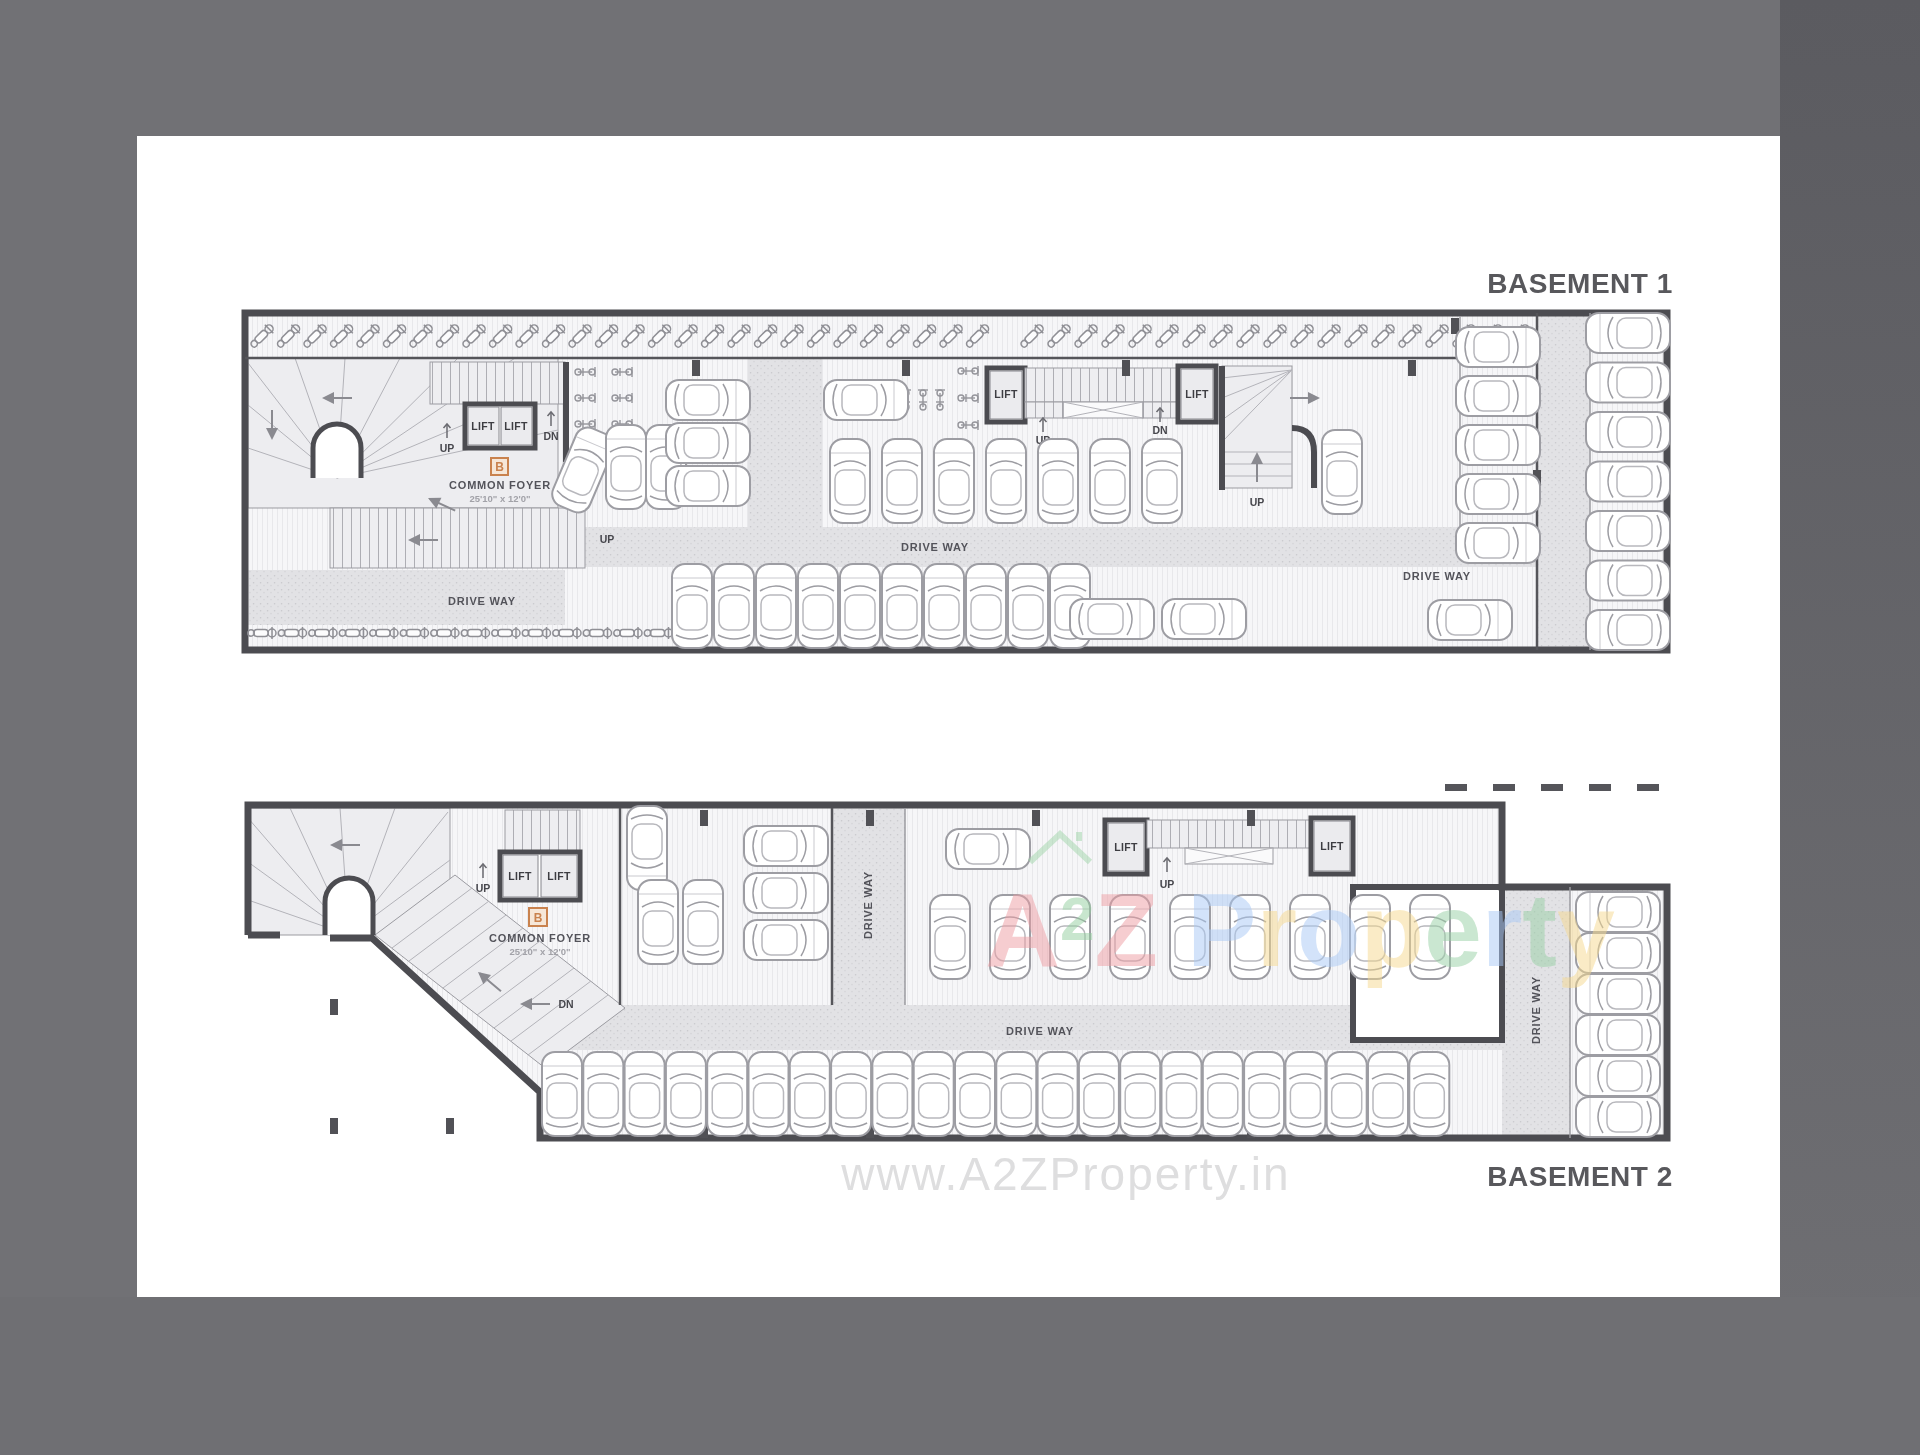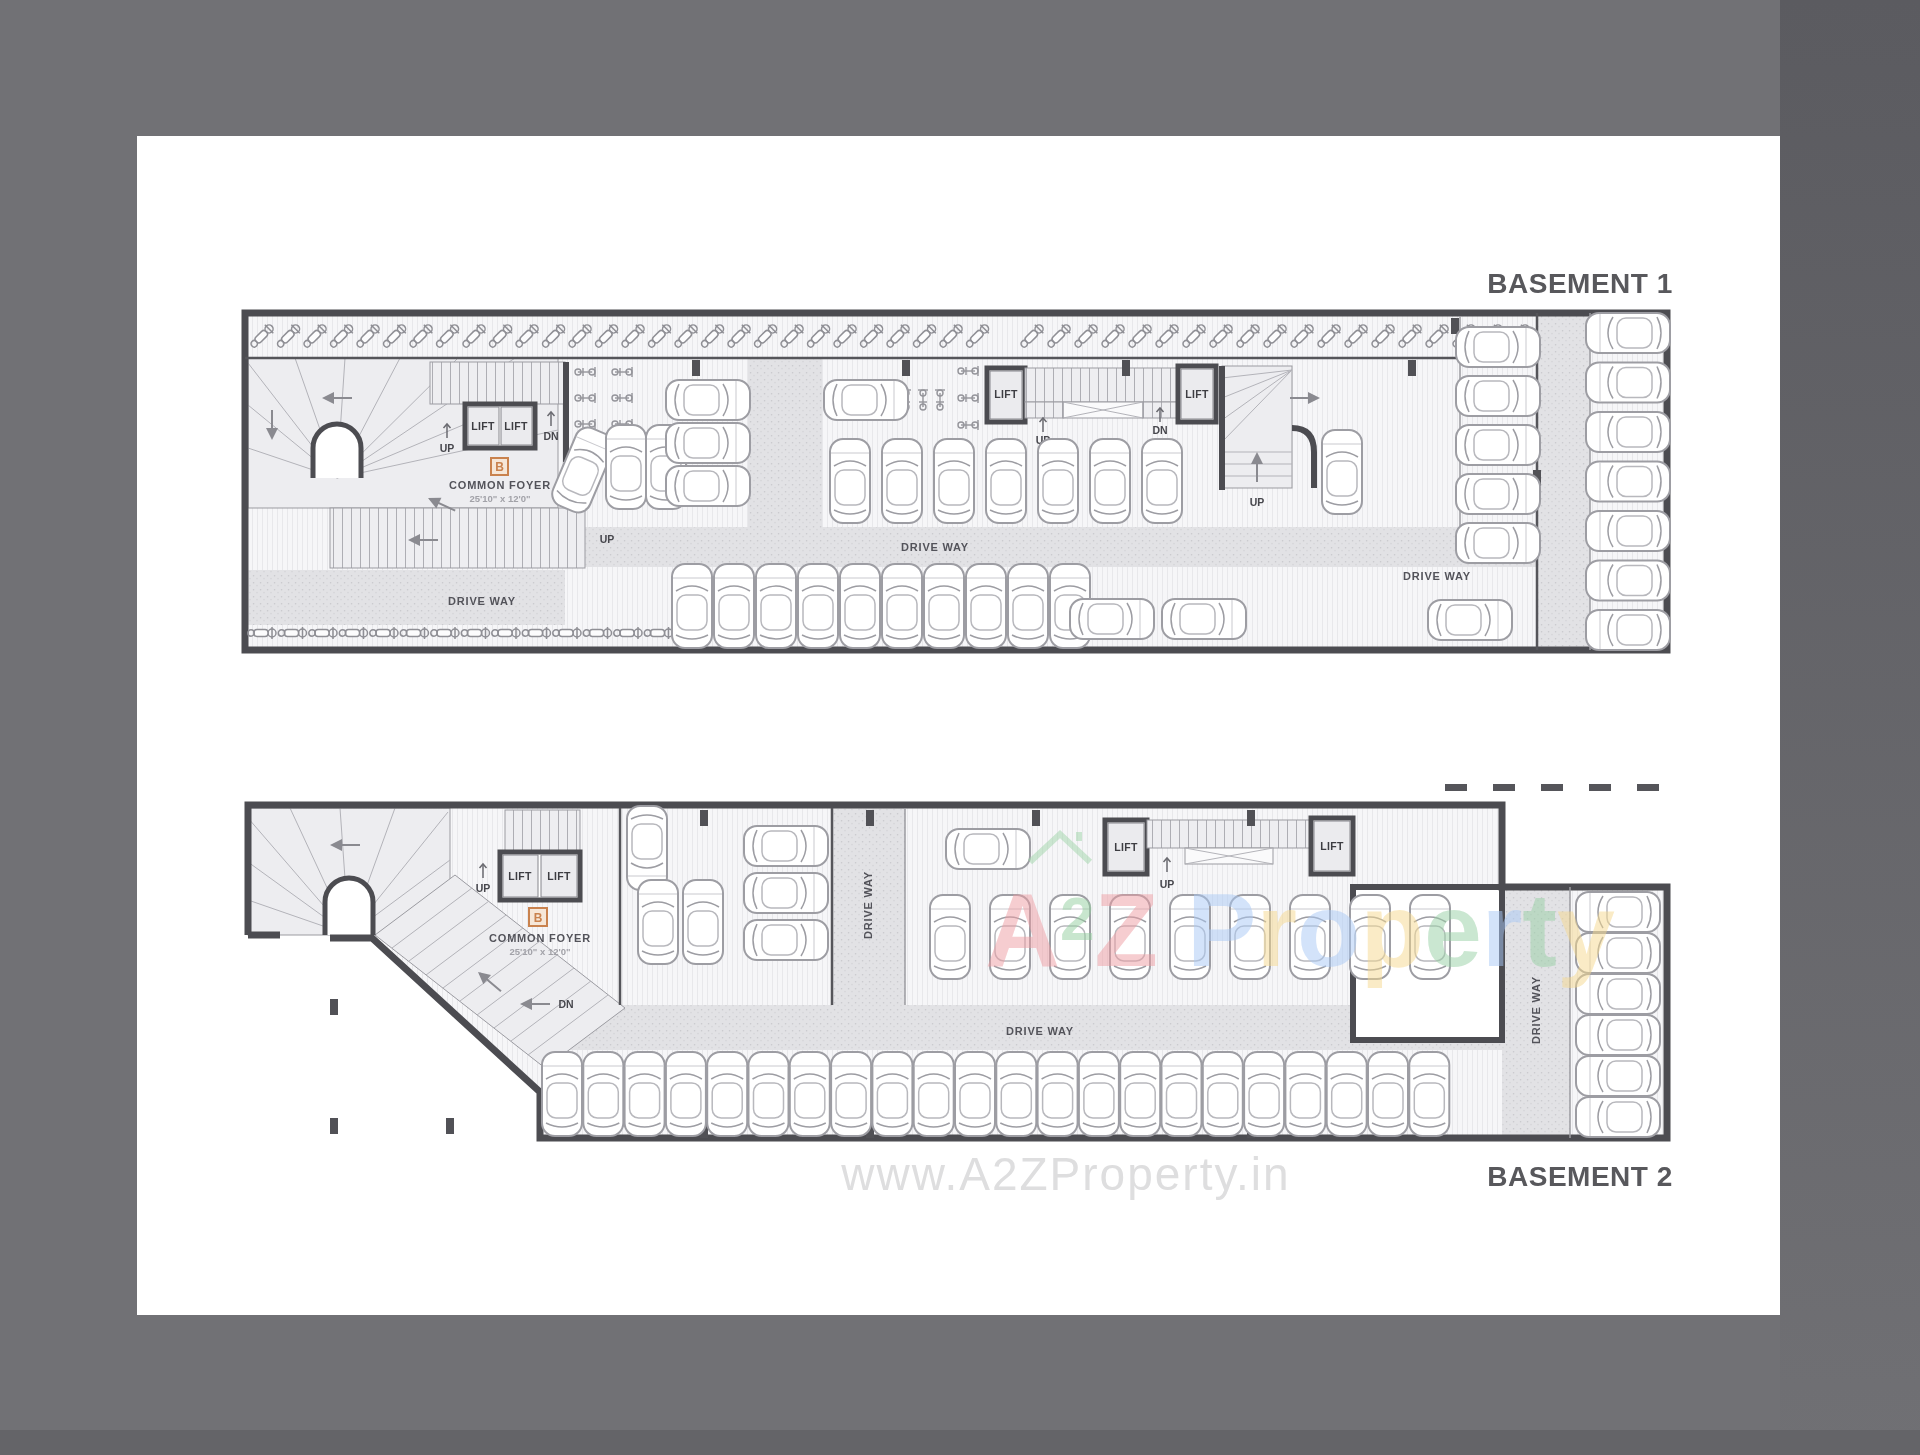--- a/index.html
+++ b/index.html
@@ -1,16 +1,16 @@
 <!DOCTYPE html>
 <html><head>
 <meta charset="utf-8">
 <style>
   html,body{margin:0;padding:0;background:#6f6f73;}
-  .frame{position:relative;width:1920px;height:1455px;overflow:hidden;
+  .frame{position:relative;width:1920px;height:1297px;overflow:hidden;
          font-family:"Liberation Sans",sans-serif;}
   svg{display:block;width:1920px;height:1455px;}
   .ttl{font:700 28px "Liberation Sans",sans-serif;fill:#58585c;letter-spacing:.5px;text-anchor:middle;}
   .lbl{font:700 11px "Liberation Sans",sans-serif;fill:#53535a;letter-spacing:.8px;text-anchor:middle;}
   .updn{font:700 10.5px "Liberation Sans",sans-serif;fill:#47474d;text-anchor:middle;}
   .lift{font:700 10.5px "Liberation Sans",sans-serif;fill:#3d3d42;text-anchor:middle;letter-spacing:.3px;}
   .sm{font:600 9.5px "Liberation Sans",sans-serif;fill:#a2a2a8;text-anchor:middle;}
   .badge{font:700 12px "Liberation Sans",sans-serif;fill:#c9824e;text-anchor:middle;}
   .wmB{font:700 104px "Liberation Sans",sans-serif;opacity:.5;}
   .wmF{font:400 46px "Liberation Sans",sans-serif;fill:#dededf;text-anchor:middle;letter-spacing:2px;}

